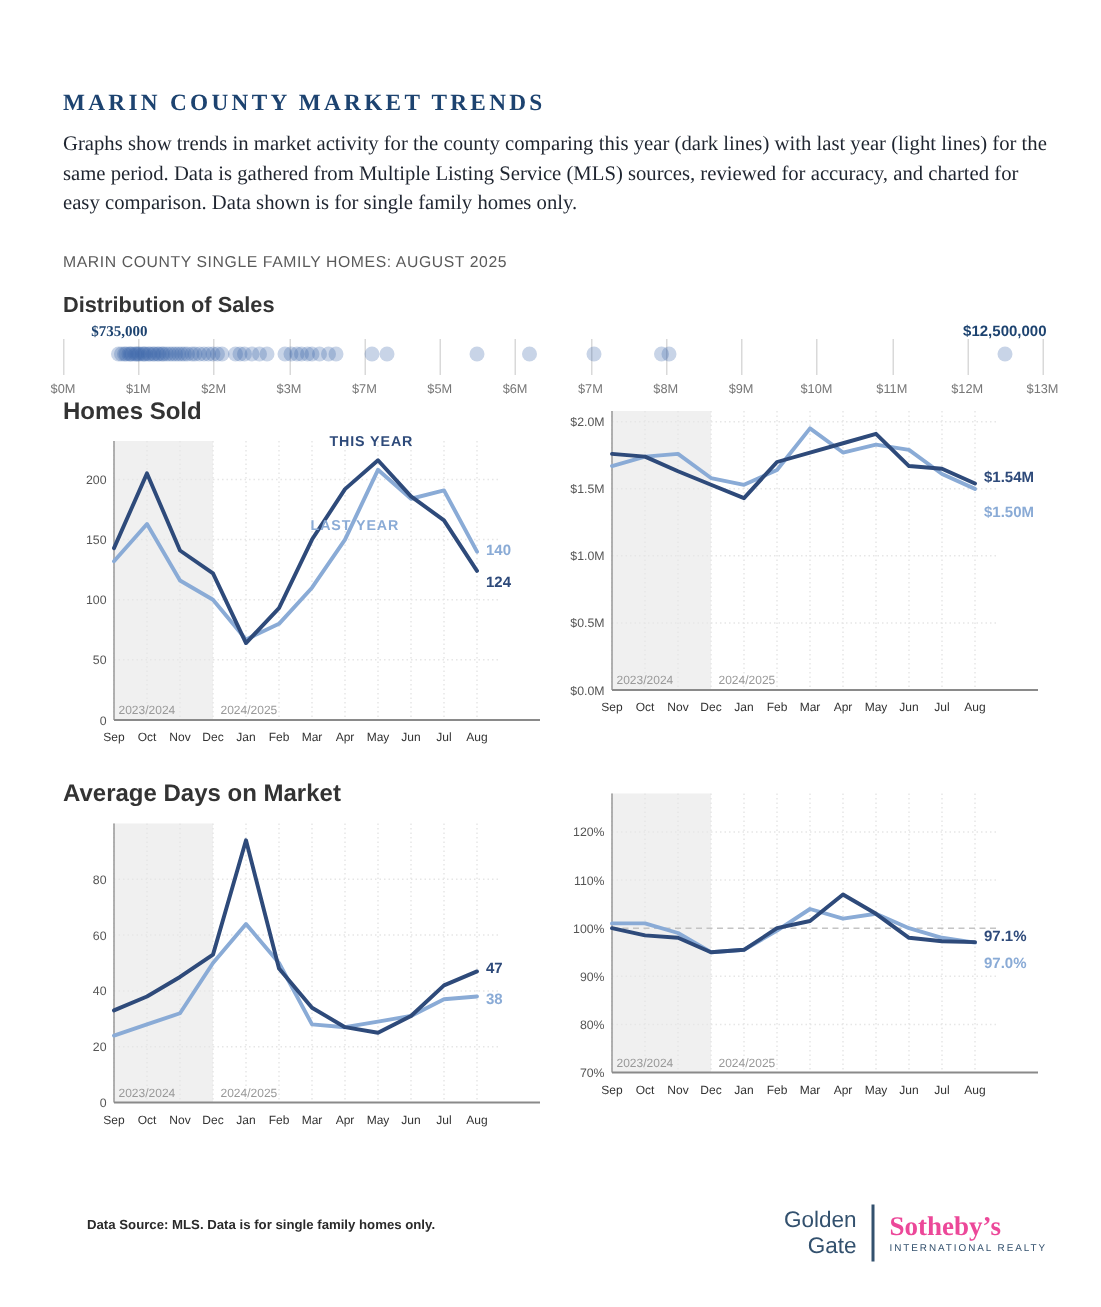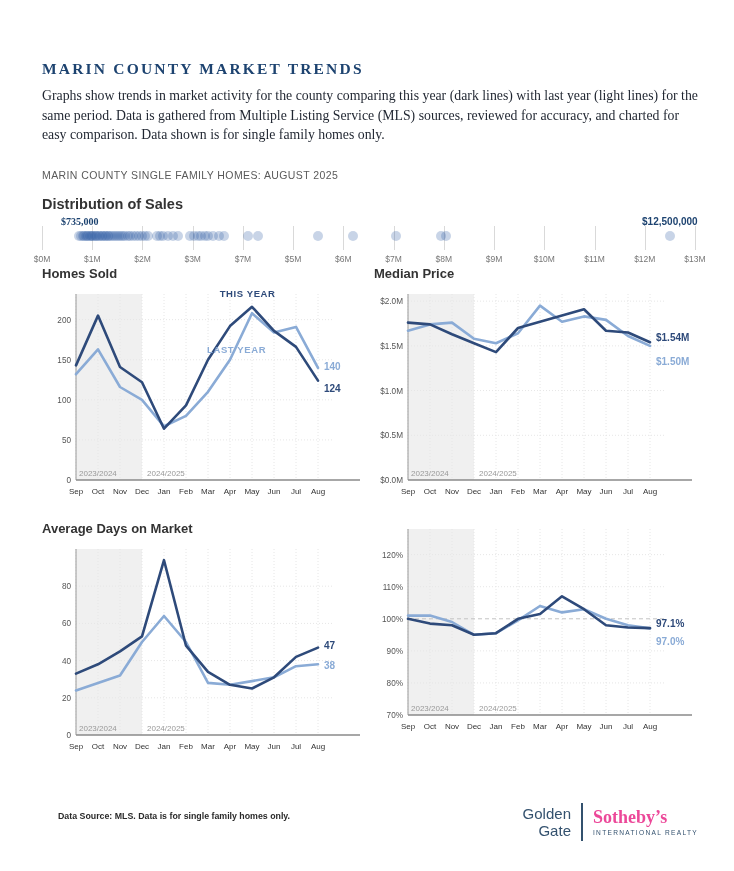--- a/index.html
+++ b/index.html
@@ -11,21 +11,21 @@
   .report-label{left:42px;top:153px;font-size:10.5px;letter-spacing:.4px;color:#5a5a5a;}
 
   .dist-title{left:42px;top:180px;font-size:14.5px;font-weight:600;color:#333;}
   .dist-wrap{left:42px;top:198px;width:653px;height:54px;}
   .dist-minmax{position:absolute;top:2px;font-size:10px;font-weight:600;color:#1d4370;white-space:nowrap;}
   .dist-tick{position:absolute;top:12px;width:1px;height:24px;background:#d9d9d9;}
   .dist-dot{position:absolute;top:17px;width:10px;height:10px;border-radius:50%;background:#3a64aa;opacity:.28;transform:translateX(-50%);}
   .dist-ticklabel{position:absolute;top:40px;font-size:8.5px;color:#777;transform:translateX(-50%);white-space:nowrap;}
 
   .chart-block{position:absolute;width:322px;}
-  .chart-title{font-size:13px;font-weight:600;color:#333;height:20px;}
+  .chart-title{font-size:16px;font-weight:600;color:#333;height:20px;}
   .chart-svg{display:block;}
   svg text{font-family:"Liberation Sans",sans-serif;}
 
   .footer-note{left:58px;top:795px;font-size:8.8px;font-weight:600;color:#2a2a2a;}
   .logo{right:36px;top:787px;display:flex;align-items:center;}
   .logo-gg{text-align:right;font-size:15px;line-height:1.15;color:#33516e;}
   .logo-div{width:2px;height:38px;background:#33516e;margin:0 10px;}
   .logo-sir .brand{font-family:"Liberation Serif",serif;font-weight:bold;font-size:18px;color:#ec4899;line-height:1.05;}
   .logo-sir .brand-sub{font-size:6.6px;letter-spacing:1.3px;color:#33516e;margin-top:2px;}
 </style>
@@ -178,21 +178,20 @@
       <text x="276" y="208" text-anchor="middle" font-size="8" fill="#333333">Aug</text>
       <polyline points="34.0,88.2 56.0,63.3 78.0,101.0 100.0,113.8 122.0,140.3 144.0,129.9 166.0,105.8 188.0,73.7 210.0,27.2 232.0,46.5 254.0,40.9 276.0,81.8" fill="none" stroke="#8aabd6" stroke-width="2.6" stroke-linejoin="round" stroke-linecap="round"></polyline>
       <polyline points="34.0,79.4 56.0,29.6 78.0,81.0 100.0,96.2 122.0,142.7 144.0,119.4 166.0,73.7 188.0,40.1 210.0,20.8 232.0,44.9 254.0,60.9 276.0,94.6" fill="none" stroke="#2e4a7a" stroke-width="2.6" stroke-linejoin="round" stroke-linecap="round"></polyline>
       <text x="282" y="105.58620689655173" font-size="10" font-weight="bold" fill="#2e4a7a">124</text>
       <text x="282" y="83.75862068965517" font-size="10" font-weight="bold" fill="#8aabd6">140</text>
       <text x="205.6" y="11.206896551724144" text-anchor="middle" font-size="9.5" font-weight="bold" letter-spacing="0.6" fill="#2e4a7a">THIS YEAR</text>
       <text x="194.6" y="67.32758620689656" text-anchor="middle" font-size="9.5" font-weight="bold" letter-spacing="0.6" fill="#8aabd6">LAST YEAR</text>
     </svg>
 </div>
 <div class="chart-block" style="left:374px;top:266px;">
-  <div class="chart-title">Median Price</div>
   <svg class="chart-svg" width="322" height="222" viewBox="0 0 322 222">
       <rect x="34" y="8" width="66" height="186" fill="#f0f0f0"></rect>
       <line x1="34" y1="8" x2="34" y2="194" stroke="#e6e6e6" stroke-width="1" stroke-dasharray="1,2"></line>
       <line x1="56" y1="8" x2="56" y2="194" stroke="#e6e6e6" stroke-width="1" stroke-dasharray="1,2"></line>
       <line x1="78" y1="8" x2="78" y2="194" stroke="#e6e6e6" stroke-width="1" stroke-dasharray="1,2"></line>
       <line x1="100" y1="8" x2="100" y2="194" stroke="#e6e6e6" stroke-width="1" stroke-dasharray="1,2"></line>
       <line x1="122" y1="8" x2="122" y2="194" stroke="#e6e6e6" stroke-width="1" stroke-dasharray="1,2"></line>
       <line x1="144" y1="8" x2="144" y2="194" stroke="#e6e6e6" stroke-width="1" stroke-dasharray="1,2"></line>
       <line x1="166" y1="8" x2="166" y2="194" stroke="#e6e6e6" stroke-width="1" stroke-dasharray="1,2"></line>
       <line x1="188" y1="8" x2="188" y2="194" stroke="#e6e6e6" stroke-width="1" stroke-dasharray="1,2"></line>

